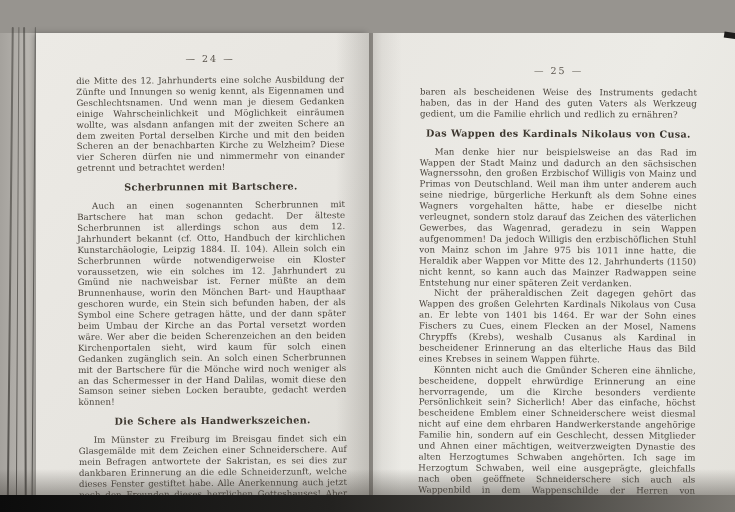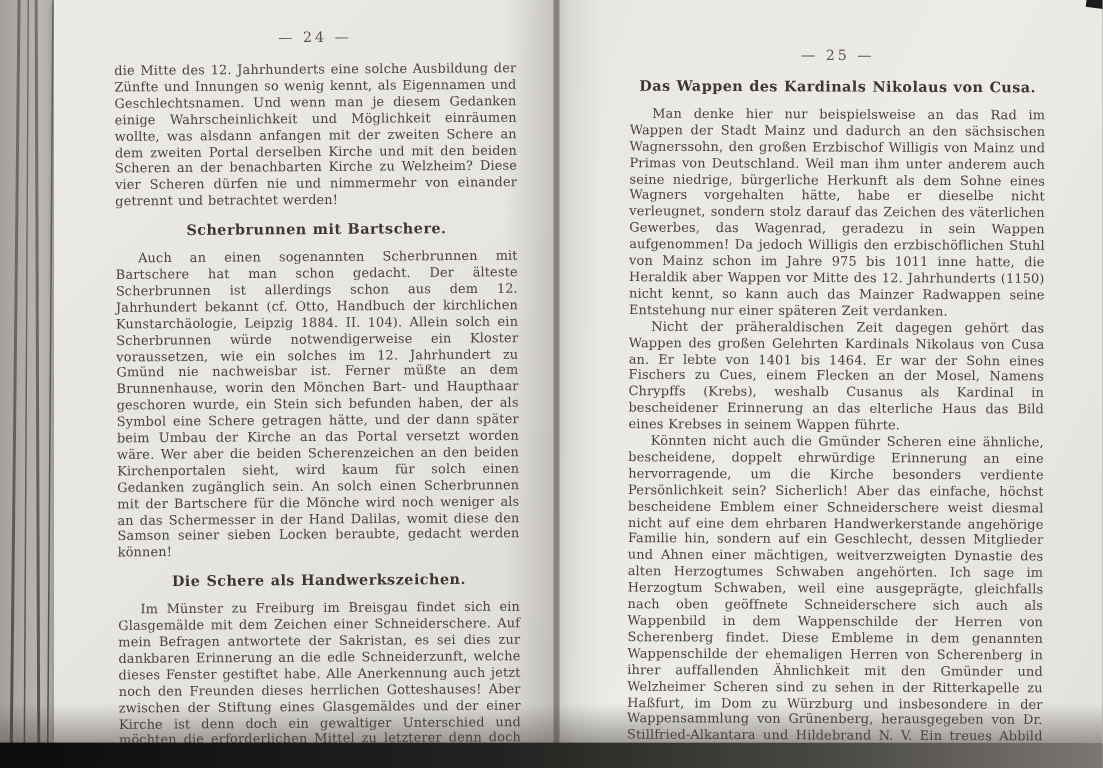--- a/index.html
+++ b/index.html
@@ -4,21 +4,21 @@
 <style>
   html, body { margin: 0; padding: 0; }
   body {
     width: 735px; height: 512px;
     overflow: hidden;
     position: relative;
     background: #97948f;
     font-family: "DejaVu Serif", "Liberation Serif", serif;
   }
   
-  .scan-stage { position: absolute; inset: 0; }
+  .scan-stage { position: absolute; inset: 0; margin-top: 33px; }
   .binding-strip {
     position: absolute; left: 0; top: 0; width: 40px; height: 512px;
     background: linear-gradient(to right, #a5a29d, #b6b3ae 60%, #c8c5bf 100%);
   }
   .edge-line {
     position: absolute; top: -6px; height: 530px; width: 2px;
     background: linear-gradient(to bottom, rgba(60,58,54,.55), rgba(90,87,82,.8) 40%, rgba(40,38,35,.7));
     border-radius: 2px;
   }
   .edge-line.l1 { left: 9px;  transform: rotate(.6deg); }
@@ -95,20 +95,21 @@
         <h3 class="section-heading">Die Schere als Handwerkszeichen.</h3>
         <p class="indent">Im Münster zu Freiburg im Breisgau findet sich ein Glasgemälde mit dem Zeichen einer Schneiderschere. Auf mein Befragen antwortete der Sakristan, es sei dies zur dankbaren Erinnerung an die edle Schneiderzunft, welche dieses Fenster gestiftet habe. Alle Anerkennung auch jetzt noch den Freunden dieses herrlichen Gotteshauses! Aber zwischen der Stiftung eines Glasgemäldes und der einer Kirche ist denn doch ein gewaltiger Unterschied und möchten die erforderlichen Mittel zu letzterer denn doch auch für die kräftigste Zunftlade zu stark gewesen sein! Geht es wohl nicht leicht an, die Johanniskirche zu Gmünd um der angebrachten Scheren willen zu einem Werk der Schneiderzunft zu stempeln, so tritt nichts desto weniger die Frage näher: Kann etwa nicht der Erbauer dieses herrlichen Gotteshauses oder sonst ein besonderer Freund und Gönner desselben einer einfachen und ehrbaren Schneiderfamilie entstammt und in einer ebenso dank-</p>
       </div>
     </div>
   </div>
 
   <div class="page right">
     <div class="page-inner">
       <div class="page-number">—  25  —</div>
       <div class="body-text">
+        <p>baren als bescheidenen Weise des Instruments gedacht haben, das in der Hand des guten Vaters als Werkzeug gedient, um die Familie ehrlich und redlich zu ernähren?</p>
         <h3 class="section-heading">Das Wappen des Kardinals Nikolaus von Cusa.</h3>
         <p class="indent">Man denke hier nur beispielsweise an das Rad im Wappen der Stadt Mainz und dadurch an den sächsischen Wagnerssohn, den großen Erzbischof Willigis von Mainz und Primas von Deutschland. Weil man ihm unter anderem auch seine niedrige, bürgerliche Herkunft als dem Sohne eines Wagners vorgehalten hätte, habe er dieselbe nicht verleugnet, sondern stolz darauf das Zeichen des väterlichen Gewerbes, das Wagenrad, geradezu in sein Wappen aufgenommen! Da jedoch Willigis den erzbischöflichen Stuhl von Mainz schon im Jahre 975 bis 1011 inne hatte, die Heraldik aber Wappen vor Mitte des 12. Jahrhunderts (1150) nicht kennt, so kann auch das Mainzer Radwappen seine Entstehung nur einer späteren Zeit verdanken.</p>
         <p class="indent">Nicht der präheraldischen Zeit dagegen gehört das Wappen des großen Gelehrten Kardinals Nikolaus von Cusa an. Er lebte von 1401 bis 1464. Er war der Sohn eines Fischers zu Cues, einem Flecken an der Mosel, Namens Chrypffs (Krebs), weshalb Cusanus als Kardinal in bescheidener Erinnerung an das elterliche Haus das Bild eines Krebses in seinem Wappen führte.</p>
         <p class="indent">Könnten nicht auch die Gmünder Scheren eine ähnliche, bescheidene, doppelt ehrwürdige Erinnerung an eine hervorragende, um die Kirche besonders verdiente Persönlichkeit sein? Sicherlich! Aber das einfache, höchst bescheidene Emblem einer Schneiderschere weist diesmal nicht auf eine dem ehrbaren Handwerkerstande angehörige Familie hin, sondern auf ein Geschlecht, dessen Mitglieder und Ahnen einer mächtigen, weitverzweigten Dynastie des alten Herzogtumes Schwaben angehörten. Ich sage im Herzogtum Schwaben, weil eine ausgeprägte, gleichfalls nach oben geöffnete Schneiderschere sich auch als Wappenbild in dem Wappenschilde der Herren von Scherenberg findet. Diese Embleme in dem genannten Wappenschilde der ehemaligen Herren von Scherenberg in ihrer auffallenden Ähnlichkeit mit den Gmünder und Welzheimer Scheren sind zu sehen in der Ritterkapelle zu Haßfurt, im Dom zu Würzburg und insbesondere in der Wappensammlung von Grünenberg, herausgegeben von Dr. Stillfried-Alkantara und Hildebrand N. V. Ein treues Abbild von beiden letzteren s. f. Seite.</p>
       </div>
     </div>
   </div>
 
   <div class="gutter-shadow"></div>
 

